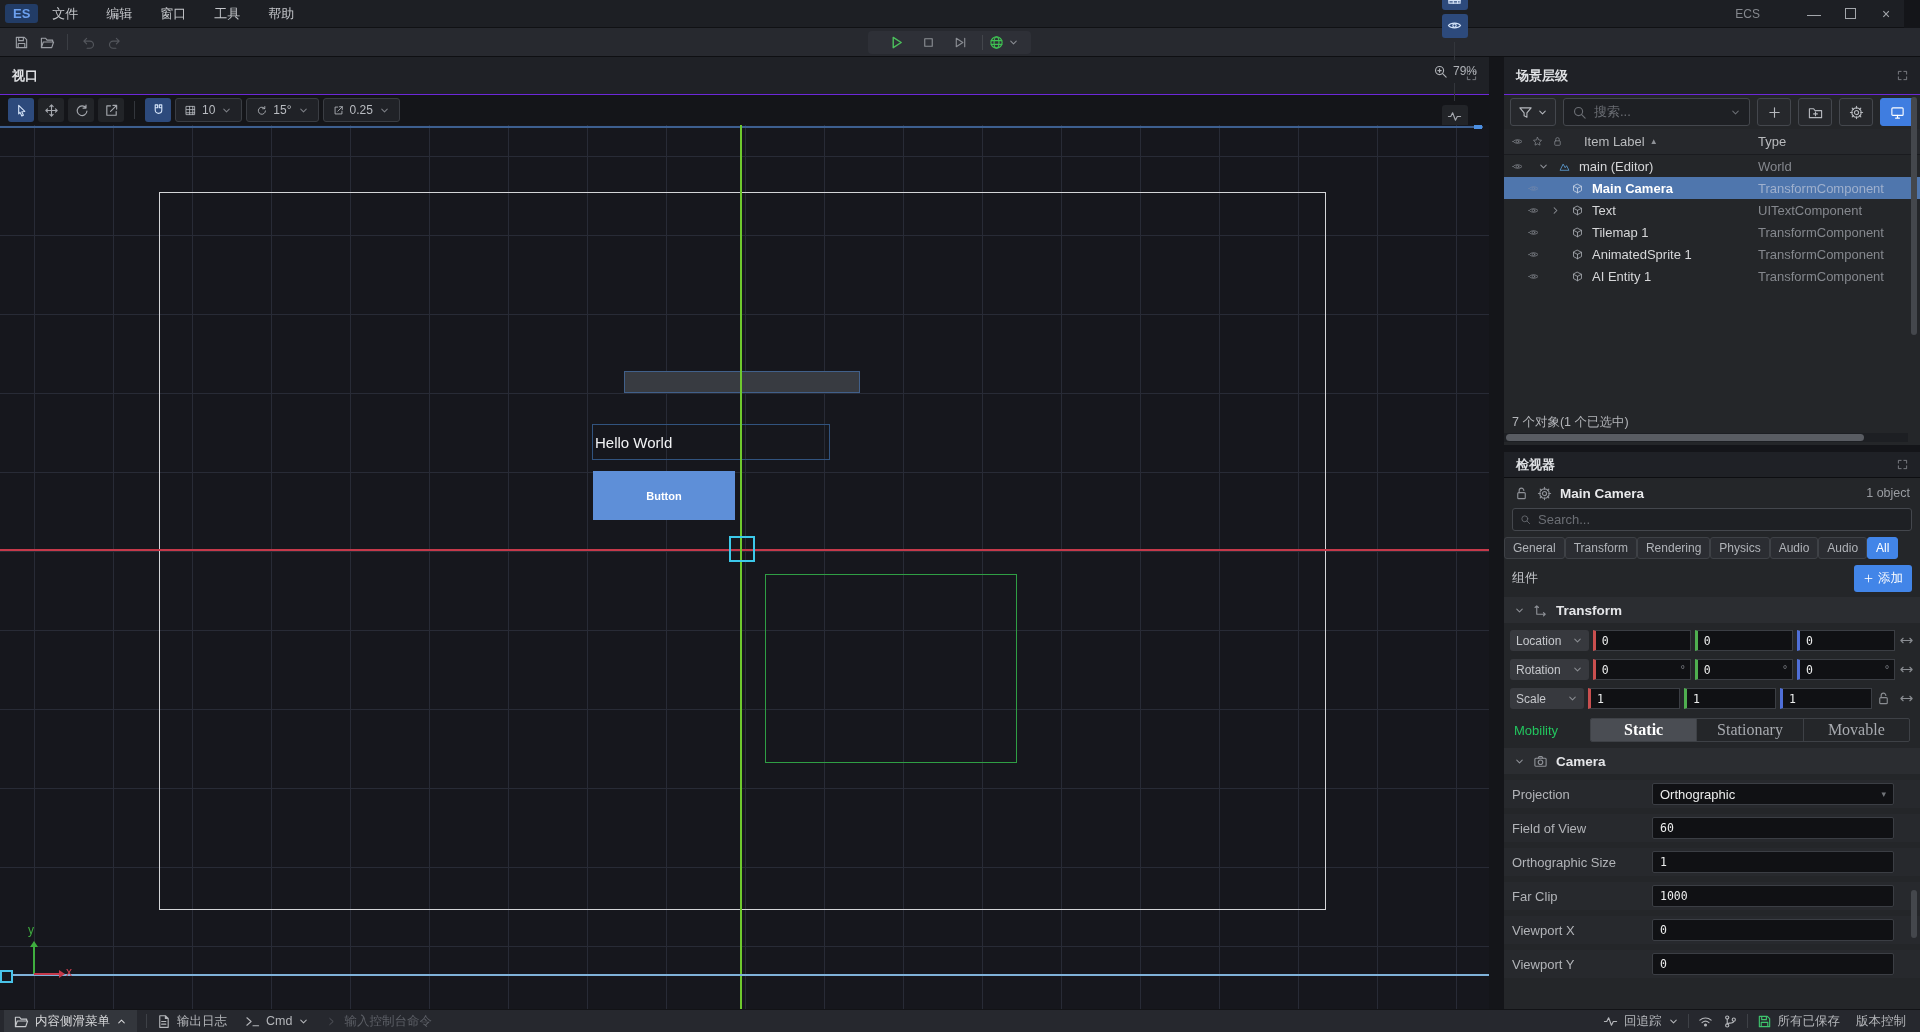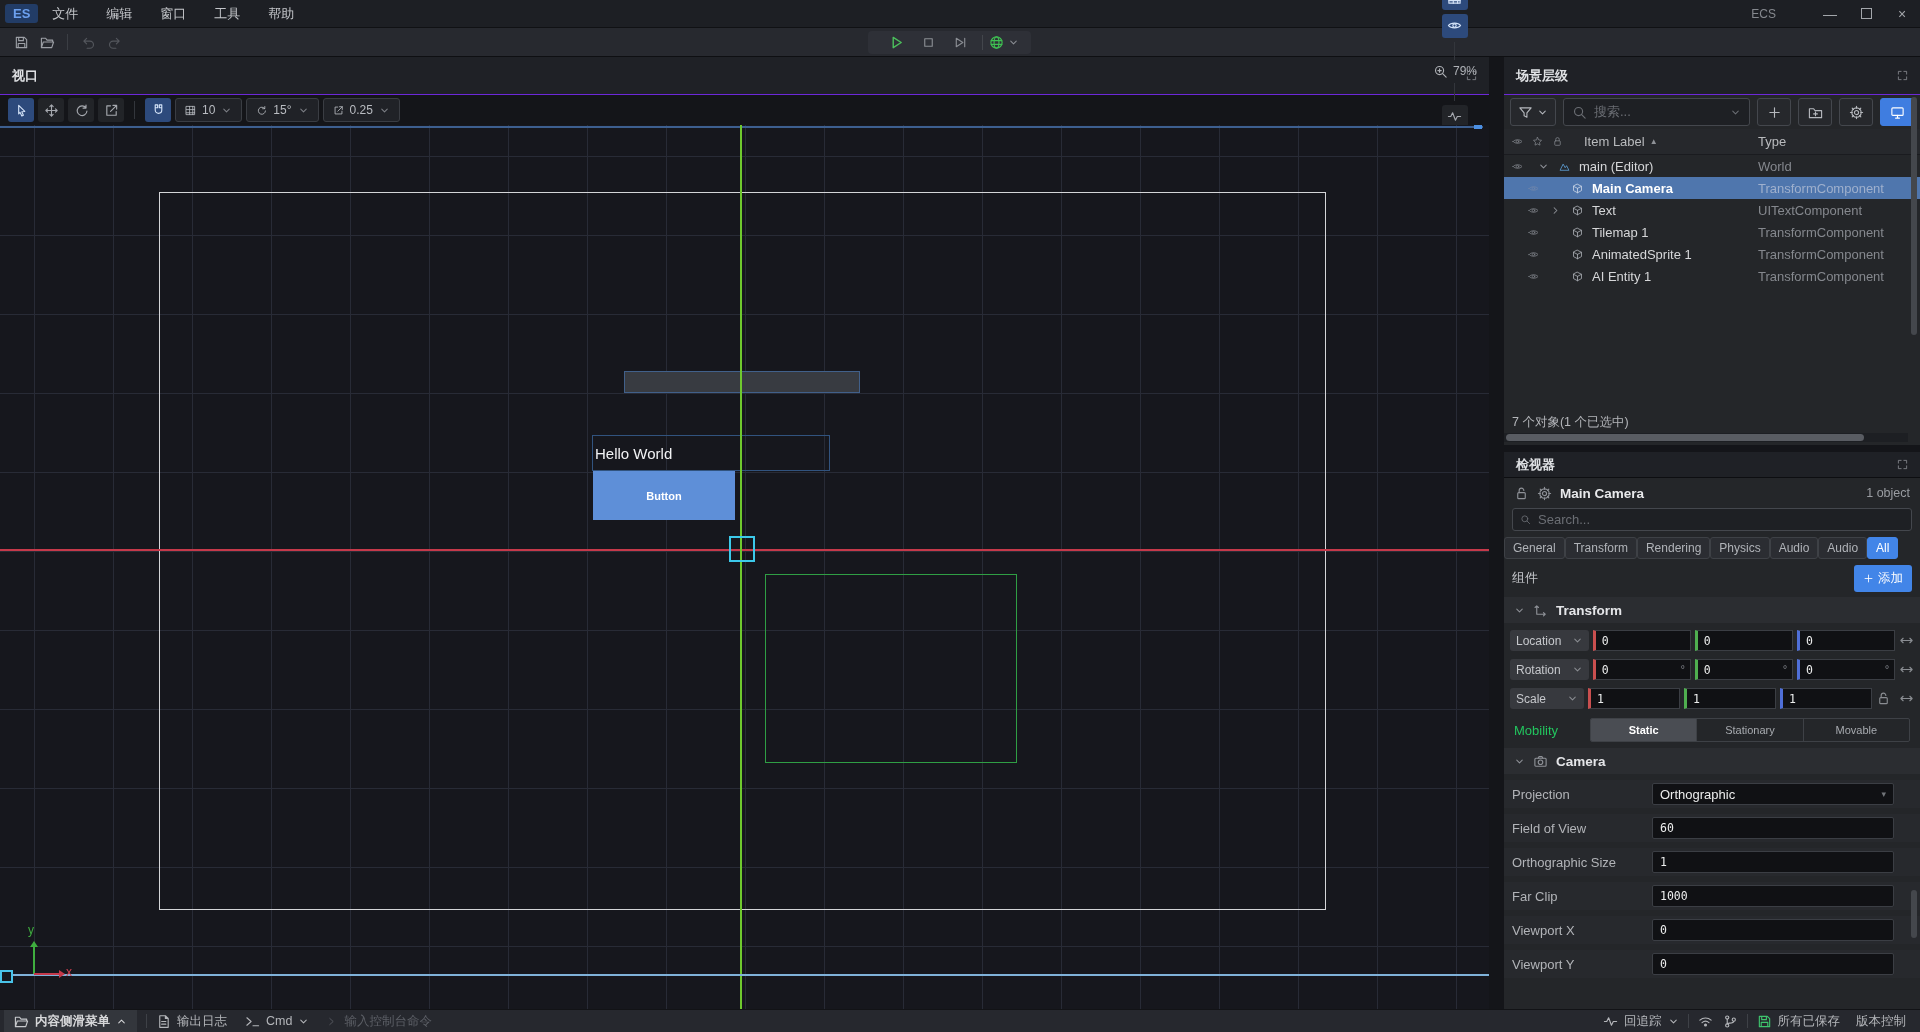--- a/index.html
+++ b/index.html
@@ -4,21 +4,21 @@
 <style>
   html,body{margin:0;padding:0;background:#0c0d10;}
   #app{position:relative;width:1920px;height:1032px;background:#141519;overflow:hidden;
        font-family:"Liberation Sans",sans-serif;color:#c9cbce;font-size:13px;
        -webkit-font-smoothing:antialiased;}
   .ic{width:15px;height:15px;fill:none;stroke:currentColor;stroke-width:1.2;
       stroke-linecap:round;stroke-linejoin:round;flex:none;}
   .ic.sm{width:11px;height:11px;}
 
   
-  .menubar{position:absolute;top:0;left:0;right:0;height:27px;background:#1d1f24;
+  .menubar{position:absolute;top:0;left:0;right:16px;height:27px;background:#1d1f24;
            border-bottom:1px solid #101114;display:flex;align-items:center;}
   .es-badge{margin-left:5px;background:#223c66;color:#6ca0ee;font-weight:bold;font-size:13px;
             padding:3px 8px;border-radius:3px;line-height:13px;}
   .menu-item{padding:0 14px;color:#c4c6ca;cursor:default;}
   .menubar-spacer{flex:1;}
   .ecs-label{color:#85888e;font-size:12px;margin-right:36px;}
   .winbtn{width:36px;height:27px;display:flex;align-items:center;justify-content:center;
           color:#a3a6ab;font-size:14px;}
   .max-glyph{width:9px;height:9px;border:1px solid #a3a6ab;display:inline-block;}
 
@@ -56,21 +56,21 @@
   .zoom-label{display:flex;align-items:center;gap:5px;color:#aeb1b6;font-size:12px;padding:0 4px;}
 
   
   .canvas{position:absolute;top:68px;left:0;width:1489px;height:885px;background:#16171d;
           background-image:linear-gradient(#282b36 1px,transparent 1px),
                            linear-gradient(90deg,#282b36 1px,transparent 1px);
           background-size:79px 79px;background-position:34px 31px;overflow:hidden;}
   .canvas *{position:absolute;}
   .white-rect{left:159px;top:67px;width:1165px;height:716px;border:1px solid #d4d5d8;}
   .gray-bar{left:624px;top:246px;width:234px;height:20px;background:#383b41;border:1px solid #41608a;}
-  .hello-box{left:592px;top:310px;width:236px;height:34px;border:1px solid #31537e;
+  .hello-box{left:592px;top:299px;width:236px;height:34px;border:1px solid #31537e;
              display:flex;align-items:center;}
   .hello-text{position:static;color:#f2f3f5;font-size:15px;padding-left:2px;}
   .ui-button{left:593px;top:346px;width:142px;height:49px;background:#5e8fd8;
              display:flex;align-items:center;justify-content:center;}
   .ui-button span{position:static;color:#fff;font-size:11px;font-weight:bold;}
   .green-rect{left:765px;top:449px;width:250px;height:187px;border:1px solid #2f9e44;}
   .red-hline{left:0;top:424px;width:100%;height:2px;background:#c5394a;}
   .green-vline{left:740px;top:0;width:2px;height:100%;background:#6fc92e;}
   .sel-box{left:729px;top:411px;width:22px;height:22px;border:2px solid #3cc9ea;}
   .top-guide{left:0;top:1px;width:1483px;height:2px;background:#3d5f8f;}
@@ -144,38 +144,38 @@
              display:flex;align-items:center;padding:0 6px;font-family:"DejaVu Sans Mono",monospace;
              font-size:11.5px;color:#eceded;position:relative;}
   .num-field.r{border-left-color:#c94f4f;}
   .num-field.g{border-left-color:#4fae4f;}
   .num-field.b{border-left-color:#4f6fd8;}
   .deg{position:absolute;right:4px;color:#7c7f85;font-size:10px;}
   .tf-icons{margin-left:auto;display:flex;gap:8px;color:#8a8d92;}
   .mob-row{height:28px;display:flex;align-items:center;padding:0 10px;margin-top:6px;}
   .mob-label{width:76px;color:#22c55e;}
   .seg{flex:1;display:flex;height:22px;border:1px solid #3e4146;border-radius:2px;overflow:hidden;}
-  .seg-opt{flex:1;display:flex;align-items:center;justify-content:center;color:#a7aaaf;font-size:11px;
-           border-right:1px solid #3e4146;}
+  .seg-opt{flex:1;display:flex;align-items:center;justify-content:center;color:#a7aaaf;font-size:16px;
+           border-right:1px solid #3e4146;font-family:Liberation Serif, serif;}
   .seg-opt:last-child{border-right:none;}
   .seg-opt.active{background:#4a4d53;color:#fff;font-weight:bold;}
   .prop-row{height:28px;margin-top:6px;background:#27292d;display:flex;align-items:center;padding:0 8px;}
   .prop-label{color:#b2b4b8;}
   .prop-input{position:absolute;left:148px;width:226px;height:20px;background:#101114;
               border:1px solid #3b3e44;border-radius:2px;display:flex;align-items:center;padding:0 7px;
               font-family:"DejaVu Sans Mono",monospace;font-size:11.5px;color:#eceded;}
   .prop-input.dd{font-family:"Liberation Sans",sans-serif;font-size:13px;}
   .dd-arrow{margin-left:auto;color:#717479;font-size:9px;}
   .v-scroll-i{position:absolute;right:3px;top:438px;width:6px;height:48px;background:#44474c;border-radius:3px;}
 
   
   .statusbar{position:absolute;left:0;bottom:0;width:1920px;height:22px;background:#26282e;
              border-top:1px solid #121316;display:flex;align-items:center;font-size:12.5px;}
   .sb-tab{height:22px;display:flex;align-items:center;gap:6px;background:#33363c;padding:0 10px;
-          margin-left:4px;color:#d6d7d9;font-weight:bold;}
+          margin-left:4px;color:#d6d7d9;font-weight:normal;}
   .sb-div{width:1px;height:14px;background:#3e4147;margin:0 9px;}
   .sb-item{display:flex;align-items:center;gap:6px;color:#b4b6ba;}
   .sb-dim{color:#5c5f66;}
   .sb-spacer{flex:1;}
   .sb-green{color:#3ec46d;}
   .chev{display:flex;}
 </style>
 </head>
 <body>
 

